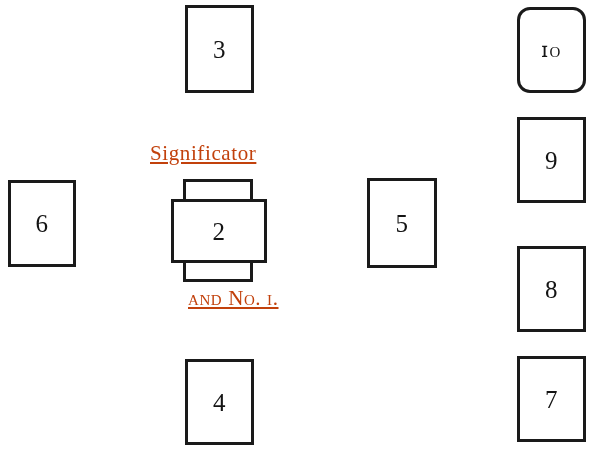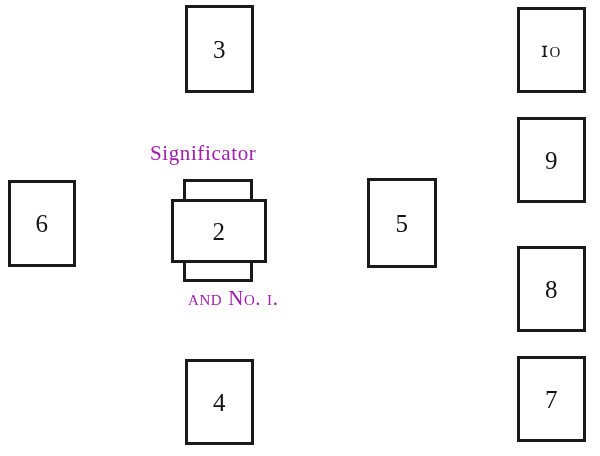--- a/index.html
+++ b/index.html
@@ -53,25 +53,26 @@
 
   
   .card.beneath { z-index: 1; }
   .card.crossing { z-index: 2; }
 
   
   .label {
     position: absolute;
     font-family: "Liberation Serif", "DejaVu Serif", serif;
     font-size: 21px;
-    color: #a21caf;
+    color: #c2410c;
     letter-spacing: 0.6px;
     white-space: nowrap;
     user-select: none;
     z-index: 3;
+    text-decoration: underline;
   }
   .label.oldstyle {
     font-variant: small-caps;
   }
 </style>
 </head>
 <body>
 
 <div id="diagram">
 
@@ -96,21 +97,21 @@
   <div class="label oldstyle" style="left:152px; top:286px;margin-left:36px;">and No. ı.</div>
 
   <div class="card" style="left:367px; top:178px; width:70px; height:90px;">
     <span class="num">5</span>
   </div>
 
   <div class="card" style="left:185px; top:359px; width:69px; height:86px;">
     <span class="num">4</span>
   </div>
 
-  <div class="card oldstyle" style="left:517px; top:7px; width:69px; height:86px;">
+  <div class="card oldstyle" style="left:517px; top:7px; width:69px; height:86px;border-radius:13px;">
     <span class="num">ɪо</span>
   </div>
 
   <div class="card" style="left:517px; top:117px; width:69px; height:86px;">
     <span class="num">9</span>
   </div>
 
   <div class="card" style="left:517px; top:246px; width:69px; height:86px;">
     <span class="num">8</span>
   </div>

